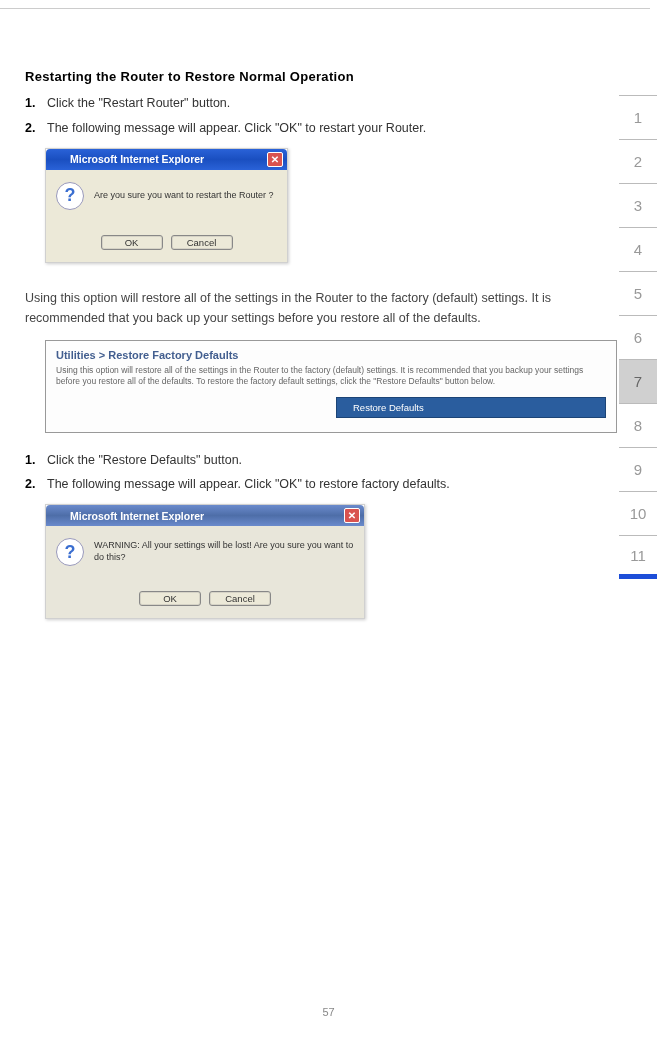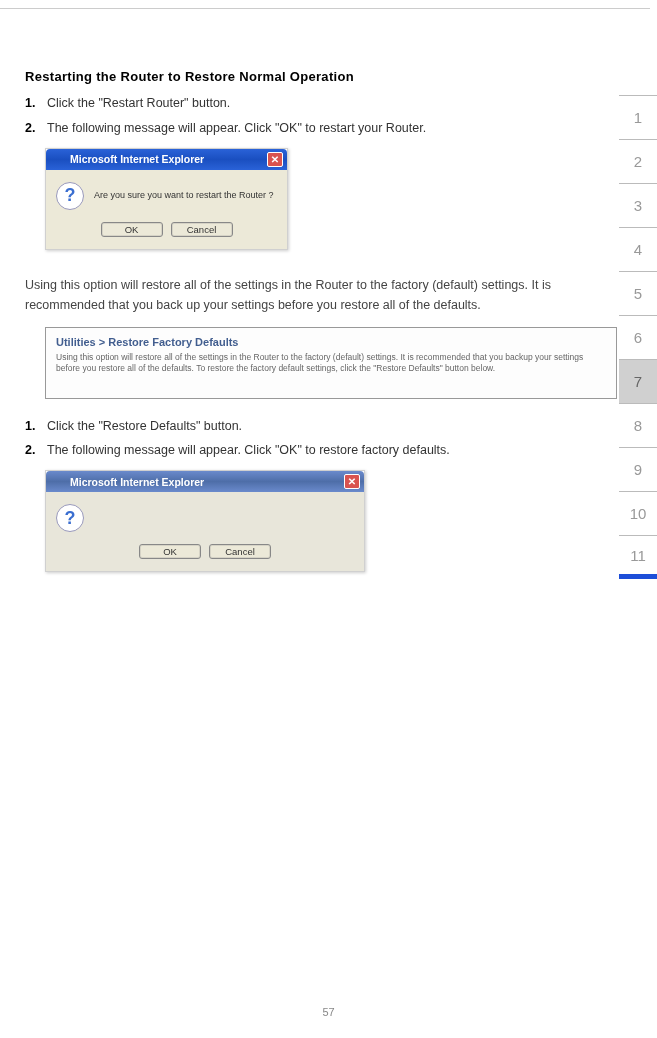--- a/index.html
+++ b/index.html
@@ -131,20 +131,21 @@
     .win-btn {
       font-size: 9.5px;
       padding: 1px 0;
       width: 62px;
       text-align: center;
       background: #ece9d8;
       border: 1px solid #888;
       border-radius: 3px;
       box-shadow: 0 0 0 1px #d6d3c6 inset;
       cursor: default;
+      margin-top: 13px;
     }
     
     .util-panel {
       border: 1px solid #999;
       margin: 10px 0 18px 20px;
       padding: 8px 10px 14px 10px;
       width: 572px;
       background: #fdfdfd;
     }
     .util-title {
@@ -234,20 +235,21 @@
         <div class="win-btn">Cancel</div>
       </div>
     </div>
   </div>
 
   <div class="body-text">Using this option will restore all of the settings in the Router to the factory (default) settings. It is recommended that you back up your settings before you restore all of the defaults.</div>
 
   <div class="util-panel">
     <div class="util-title">Utilities &gt; Restore Factory Defaults</div>
     <div class="util-text">Using this option will restore all of the settings in the Router to the factory (default) settings. It is recommended that you backup your settings before you restore all of the defaults. To restore the factory default settings, click the "Restore Defaults" button below.</div>
+    <div class="restore-btn">Restore Defaults</div>
   </div>
 
   <ol class="step-list">
     <li class="step-item">
       <span class="step-number">1.</span>
       <span class="step-text">Click the "Restore Defaults" button.</span>
     </li>
     <li class="step-item">
       <span class="step-number">2.</span>
       <span class="step-text">The following message will appear. Click "OK" to restore factory defaults.</span>
@@ -255,20 +257,21 @@
   </ol>
 
   <div class="dialog dialog-2">
     <div class="dialog-titlebar">
       <span>Microsoft Internet Explorer</span>
       <span class="close-btn">✕</span>
     </div>
     <div class="dialog-body">
       <div class="dialog-content">
         <div class="q-icon">?</div>
+        <div class="dialog-msg">WARNING: All your settings will be lost! Are you sure you want to do this?</div>
       </div>
       <div class="dialog-buttons">
         <div class="win-btn">OK</div>
         <div class="win-btn">Cancel</div>
       </div>
     </div>
   </div>
 </div>
 
 <div class="sidebar">

